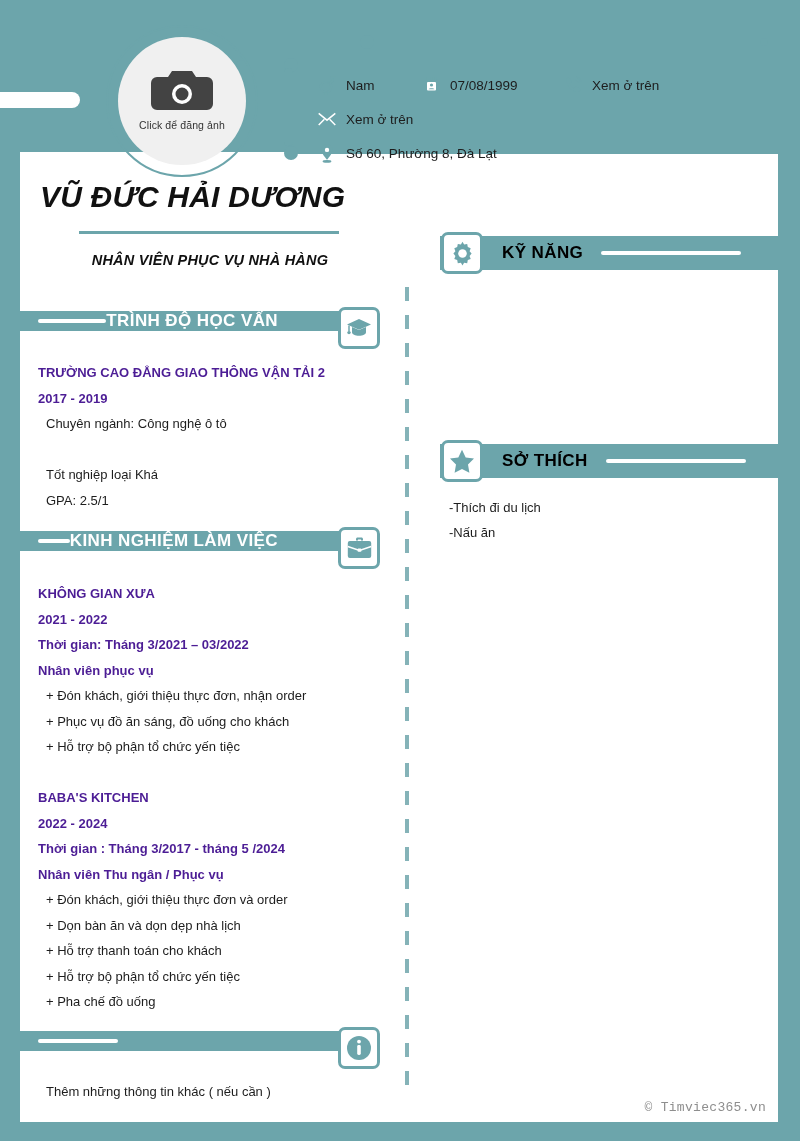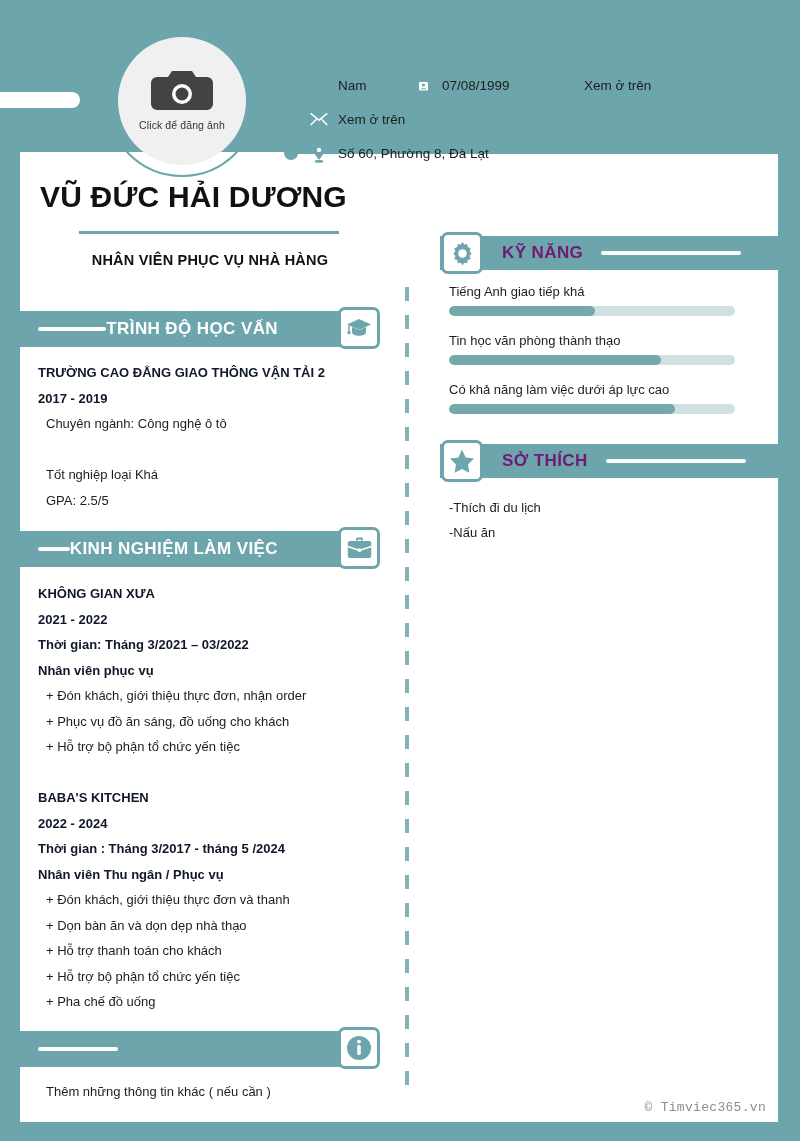--- a/index.html
+++ b/index.html
@@ -64,73 +64,73 @@
   }
   .rail-bot .dot-l {
     position: absolute; left: -8px; top: -5.5px; width: 14px; height: 14px; border-radius: 50%; background: #6ca5ab;
   }
   .vbar {
     position: absolute; left: 0px; top: 58px; width: 9px; height: 78px; border-radius: 5px; background: #6ca5ab;
   }
   .vbar2 {
     position: absolute; left: -48px; top: 50px; width: 11px; height: 62px; border-radius: 6px; background: #6ca5ab;
   }
-  .contact-rows { position: absolute; left: 24px; top: 58px; width: 460px; }
+  .contact-rows { position: absolute; left: 32px; top: 58px; width: 460px; }
   .crow { display: flex; align-items: center; height: 34px; }
   .citem { display: flex; align-items: center; }
   .citem .ic { width: 22px; display: flex; justify-content: center; align-items: center; }
   .citem .tx { font-size: 13.5px; color: #1d1d1d; margin-left: 8px; white-space: nowrap; }
 
   
-  .name-block { position: absolute; left: 40px; top: 180px; width: 360px; z-index: 5; }
+  .name-block { position: absolute; left: 40px; top: 180px; width: 360px; z-index: 5; font-style: italic; }
   .cv-name {
     font-size: 30px; font-weight: bold; color: #111; letter-spacing: .2px; white-space: nowrap;
   }
   .name-rule { width: 260px; height: 3px; background: #6ca5ab; margin: 17px 0 0 39px; }
   .cv-job {
     font-size: 14.5px; font-weight: bold; color: #111; margin-top: 18px; text-align: center;
     width: 340px; letter-spacing: .2px;
   }
 
   
   .dash-divider {
     position: absolute; left: 405px; top: 287px; width: 4px; height: 800px;
     background: repeating-linear-gradient(to bottom, #85b3b8 0 14px, transparent 14px 28px);
     z-index: 4;
   }
 
   
   .sec-left {
-    position: absolute; left: 20px; height: 36px; background: #6ca5ab; z-index: 5;
+    position: absolute; left: 20px; height: 20px; background: #6ca5ab; z-index: 5;
     display: flex; align-items: center; justify-content: flex-end; text-align: center;
   }
   .sec-left .dash { height: 4px; background: #fff; border-radius: 2px; margin-right: auto; margin-left: 18px; }
   .sec-left .t {
     font-size: 17px; font-weight: bold; color: #fff; letter-spacing: .4px;
     padding-right: 62px; white-space: nowrap;
   }
   .sec-badge {
     position: absolute; width: 42px; height: 42px; background: #fff;
     border: 3px solid #6ca5ab; border-radius: 7px; z-index: 9;
     display: flex; align-items: center; justify-content: center;
   }
 
   .sec-right {
     position: absolute; left: 440px; height: 34px; width: 338px; background: #6ca5ab; z-index: 5;
     display: flex; align-items: center;
   }
   .sec-right .t {
-    font-size: 17px; font-weight: bold; color: #701a75; letter-spacing: .4px;
+    font-size: 17px; font-weight: bold; color: #000000; letter-spacing: .4px;
     margin-left: 62px; white-space: nowrap;
   }
   .sec-right .dash { height: 4px; background: #fff; border-radius: 2px; margin-left: 18px; }
 
   
   .body-left { position: absolute; left: 38px; width: 360px; z-index: 5; }
-  .bold-line { font-size: 13px; font-weight: bold; color: #0f172a; line-height: 25.5px; white-space: nowrap; }
+  .bold-line { font-size: 13px; font-weight: bold; color: #4c1d95; line-height: 25.5px; white-space: nowrap; }
   .norm-line { font-size: 13px; color: #1d1d1d; line-height: 25.5px; white-space: nowrap; margin-left: 8px; }
 
   
   .skills-area { position: absolute; left: 449px; top: 284px; width: 320px; z-index: 5; }
   .skill { margin-bottom: 17px; }
   .skill-name { font-size: 13px; color: #1d1d1d; margin-bottom: 7px; white-space: nowrap; }
   .skill-track { width: 286px; height: 10px; background: #cfe0e1; border-radius: 5px; overflow: hidden; }
   .skill-fill { height: 10px; background: #76a7ac; border-radius: 5px; }
 
   .hobby-area { position: absolute; left: 449px; top: 495px; width: 320px; z-index: 5; }
@@ -264,21 +264,21 @@
       <path d="M3 8.6v6" stroke="#6ca5ab" stroke-width="1.5" fill="none"></path>
       <circle cx="3" cy="15.6" r="1.7" fill="#6ca5ab"></circle>
     </svg>
   </div>
   <div class="body-left" style="top:360px;">
     <div class="bold-line">TRƯỜNG CAO ĐẲNG GIAO THÔNG VẬN TẢI 2</div>
     <div class="bold-line">2017 - 2019</div>
     <div class="norm-line">Chuyên ngành: Công nghệ ô tô</div>
     <div class="norm-line">&nbsp;</div>
     <div class="norm-line">Tốt nghiệp loại Khá</div>
-    <div class="norm-line">GPA: 2.5/5</div>
+    <div class="norm-line">GPA: 2.5/1</div>
   </div>
 
   <div class="sec-left" style="top:531px; width:320px;">
     <span class="dash" style="width:36px"></span>
     <span class="t">KINH NGHIỆM LÀM VIỆC</span>
   </div>
   <div class="sec-badge" style="left:338px; top:527px;">
     <svg width="25" height="22" viewBox="0 0 25 22">
       <path d="M9 3.4V2.2C9 1.3 9.7.6 10.6.6h3.8c.9 0 1.6.7 1.6 1.6v1.2h-2V2.6h-3v.8z" fill="#6ca5ab"></path>
       <rect x="0.8" y="4" width="23.4" height="17" rx="2" fill="#6ca5ab"></rect>
@@ -292,22 +292,22 @@
     <div class="bold-line">Thời gian: Tháng 3/2021 – 03/2022</div>
     <div class="bold-line">Nhân viên phục vụ</div>
     <div class="norm-line">+ Đón khách, giới thiệu thực đơn, nhận order</div>
     <div class="norm-line">+ Phục vụ đồ ăn sáng, đồ uống cho khách</div>
     <div class="norm-line">+ Hỗ trợ bộ phận tổ chức yến tiệc</div>
     <div class="norm-line">&nbsp;</div>
     <div class="bold-line">BABA'S KITCHEN</div>
     <div class="bold-line">2022 - 2024</div>
     <div class="bold-line">Thời gian : Tháng 3/2017 - tháng 5 /2024</div>
     <div class="bold-line">Nhân viên Thu ngân / Phục vụ</div>
-    <div class="norm-line">+ Đón khách, giới thiệu thực đơn và thanh</div>
-    <div class="norm-line">+ Dọn bàn ăn và dọn dẹp nhà thạo</div>
+    <div class="norm-line">+ Đón khách, giới thiệu thực đơn và order</div>
+    <div class="norm-line">+ Dọn bàn ăn và dọn dẹp nhà lịch</div>
     <div class="norm-line">+  Hỗ trợ thanh toán cho khách</div>
     <div class="norm-line">+ Hỗ trợ bộ phận tổ chức yến tiệc</div>
     <div class="norm-line">+ Pha chế đồ uống</div>
   </div>
 
   <div class="sec-left" style="top:1031px; width:320px;">
     <span class="dash" style="width:80px"></span>
   </div>
   <div class="sec-badge" style="left:338px; top:1027px;">
     <svg width="26" height="26" viewBox="0 0 26 26">
@@ -323,40 +323,20 @@
   <div class="sec-right" style="top:236px;">
     <span class="t">KỸ NĂNG</span>
     <span class="dash" style="width:140px"></span>
   </div>
   <div class="sec-badge" style="left:441px; top:232px;">
     <svg width="25" height="25" viewBox="0 0 25 25">
       <path d="M12.5 0.8l1.6 2.7 3.1-.5.6 3.1 2.9 1.2-1.1 2.9 2 2.4-2 2.4 1.1 2.9-2.9 1.2-.6 3.1-3.1-.5-1.6 2.7-1.6-2.7-3.1.5-.6-3.1-2.9-1.2 1.1-2.9-2-2.4 2-2.4L4.3 7.3l2.9-1.2.6-3.1 3.1.5z" fill="#6ca5ab"></path>
       <circle cx="12.5" cy="12.5" r="4.3" fill="#fff"></circle>
     </svg>
   </div>
-  <div class="skills-area">
-    <div class="skill">
-      <div class="skill-name">Tiếng Anh giao tiếp khá</div>
-      <div class="skill-track">
-        <div class="skill-fill" style="width: 51%;"></div>
-      </div>
-    </div>
-    <div class="skill">
-      <div class="skill-name">Tin học văn phòng thành thạo</div>
-      <div class="skill-track">
-        <div class="skill-fill" style="width: 74%;"></div>
-      </div>
-    </div>
-    <div class="skill">
-      <div class="skill-name">Có khả năng làm việc dưới áp lực cao</div>
-      <div class="skill-track">
-        <div class="skill-fill" style="width: 79%;"></div>
-      </div>
-    </div>
-  </div>
 
   <div class="sec-right" style="top:444px;">
     <span class="t">SỞ THÍCH</span>
     <span class="dash" style="width:140px"></span>
   </div>
   <div class="sec-badge" style="left:441px; top:440px;">
     <svg width="26" height="25" viewBox="0 0 26 25">
       <path d="M13 0.8l3.7 7.6 8.3 1.2-6 5.9 1.4 8.3L13 19.9 5.6 23.8 7 15.5l-6-5.9 8.3-1.2z" fill="#6ca5ab"></path>
     </svg>
   </div>

